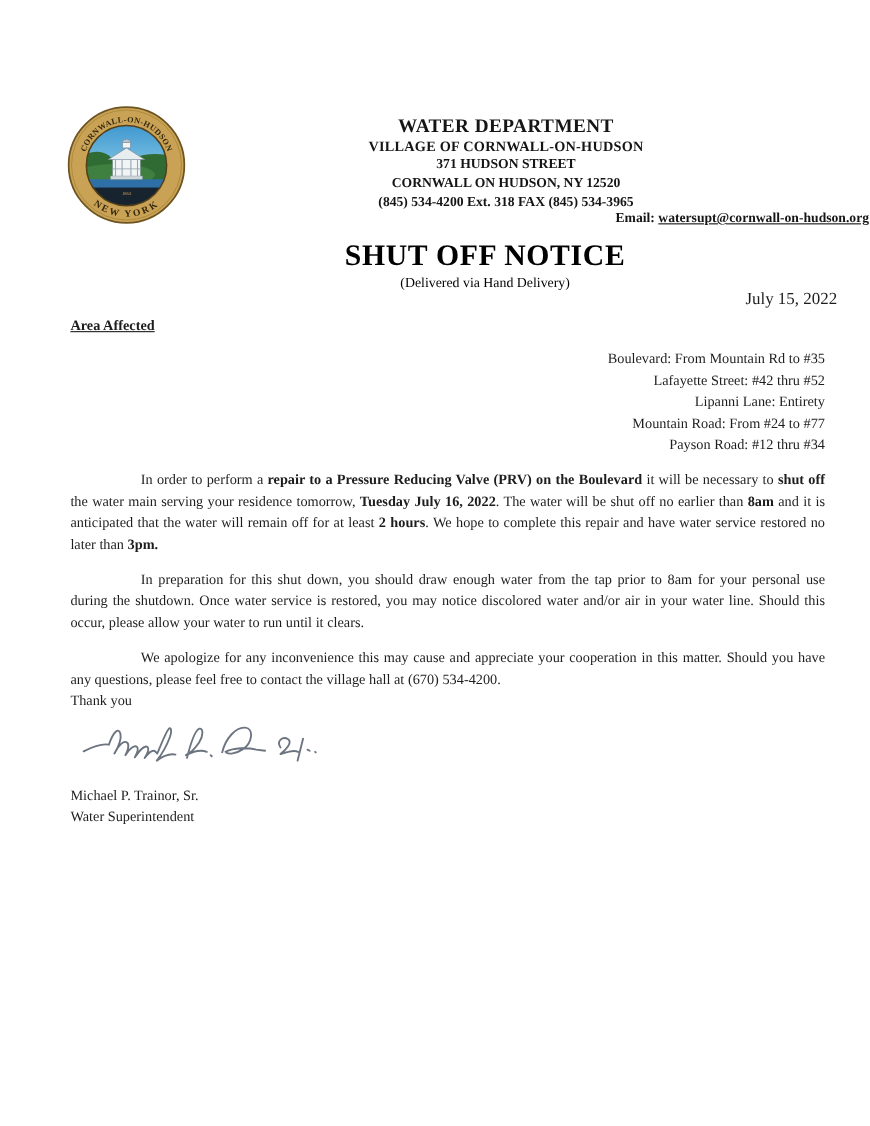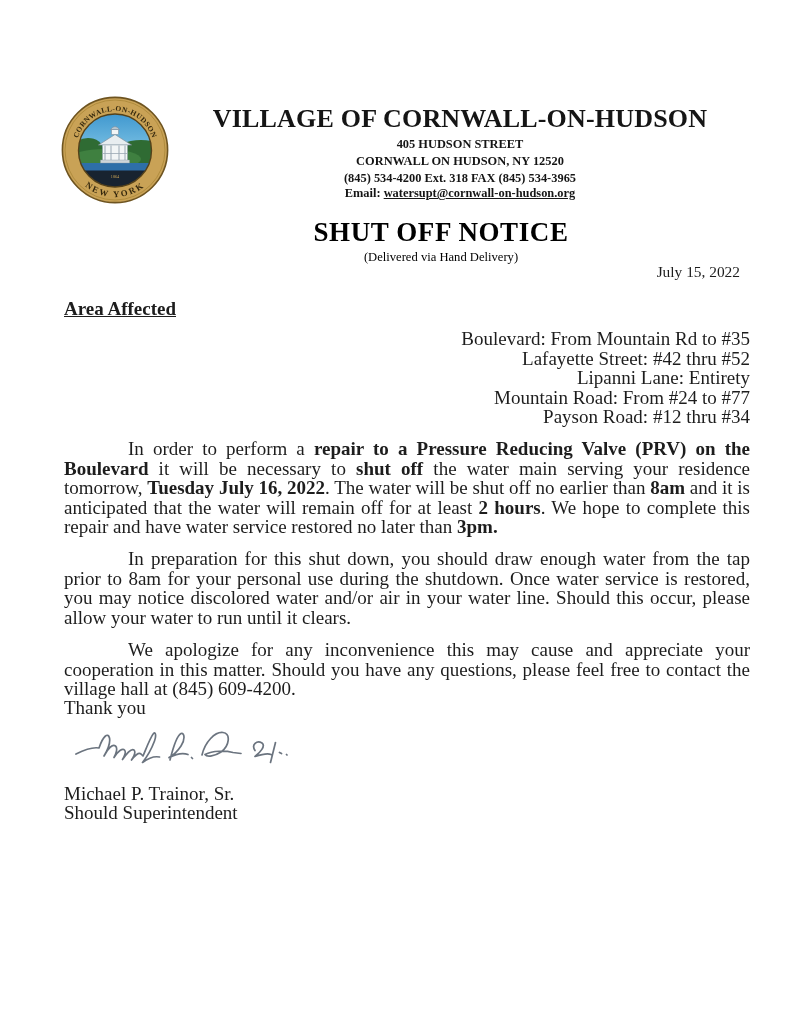--- a/index.html
+++ b/index.html
@@ -17,35 +17,35 @@
   
   .seal-wrap { position: absolute; left: 61px; top: 96px; width: 108px; height: 108px; }
   .seal-wrap svg { width: 100%; height: 100%; display: block; }
   .seal-arc-text { font-family: "Liberation Serif", serif; font-weight: bold; fill: #35280d; }
 
   .org-block {
     position: absolute; left: 130px; top: 104px; width: 660px;
     text-align: center; line-height: 1.18; color: #151515;
   }
   .org-dept { font-size: 17.5px; font-weight: bold; letter-spacing: .4px; }
-  .org-name { font-size: 26px; font-weight: bold; letter-spacing: .2px; }
+  .org-name { font-size: 13px; font-weight: bold; letter-spacing: .2px; }
   .org-addr { font-size: 12.4px; font-weight: bold; line-height: 1.22; margin-top: 2px; }
-  .org-email-line { font-size: 12.4px; font-weight: bold; line-height: 1.22; }
+  .org-email-line { font-size: 12.4px; font-weight: bold; line-height: 1.22; text-align: right; }
   .org-email { text-decoration: underline; }
 
   .title-block { position: absolute; left: 91px; top: 217px; width: 700px; text-align: center; color: #000; }
   .notice-title { font-size: 27px; font-weight: bold; letter-spacing: .6px; }
   .notice-sub { font-size: 12.6px; font-weight: normal; margin-top: 2px; }
 
-  .letter-date { position: absolute; top: 263px; right: 51px; font-size: 15.4px; }
+  .letter-date { position: absolute; top: 263px; right: 30px; font-size: 15.4px; }
 
   
   .letter-body {
-    position: absolute; top: 299px; left: 64px; width: 686px;
-    font-size: 19px; line-height: 19.4px;
+    position: absolute; top: 286px; left: 64px; width: 686px;
+    font-size: 13px; line-height: 19.4px;
   }
   .area-heading { font-weight: bold; text-decoration: underline; }
   .street-list { margin-top: 11px; text-align: right; }
   .salutation { margin-top: 12px; }
   .para { margin: 13px 0 0 0; text-align: justify; text-indent: 64px; }
   .closing { }
 
   .signature-wrap { margin: 6px 0 0 10px; height: 56px; }
   .signature-wrap svg { display: block; }
 
@@ -102,22 +102,23 @@
       <text class="seal-arc-text" font-size="7.4" letter-spacing="0.4">
         <textPath href="#arcTop" startOffset="50%" text-anchor="middle">CORNWALL-ON-HUDSON</textPath>
       </text>
       <text class="seal-arc-text" font-size="8.8" letter-spacing="2">
         <textPath href="#arcBot" startOffset="50%" text-anchor="middle">NEW YORK</textPath>
       </text>
     </svg>
   </div>
 
   <div class="org-block">
+    <div class="org-dept">WATER DEPARTMENT</div>
     <div class="org-name">VILLAGE OF CORNWALL-ON-HUDSON</div>
-    <div class="org-addr">405 HUDSON STREET</div>
+    <div class="org-addr">371 HUDSON STREET</div>
     <div class="org-addr">CORNWALL ON HUDSON, NY 12520</div>
     <div class="org-addr">(845) 534-4200 Ext. 318 FAX (845) 534-3965</div>
     <div class="org-email-line"><span>Email: </span><span class="org-email">watersupt@cornwall-on-hudson.org</span></div>
   </div>
 
   <div class="title-block">
     <div class="notice-title">SHUT OFF NOTICE</div>
     <div class="notice-sub">(Delivered via Hand Delivery)</div>
   </div>
 
@@ -130,35 +131,35 @@
         <div>Boulevard: From Mountain Rd to #35</div>
         <div>Lafayette Street: #42 thru #52</div>
         <div>Lipanni Lane: Entirety</div>
         <div>Mountain Road: From #24 to #77</div>
         <div>Payson Road: #12 thru #34</div>
       </div>
 
 
     <p class="para"><span>In order to perform a </span><b>repair to a Pressure Reducing Valve (PRV) on the Boulevard</b><span> it will be necessary to </span><b>shut off</b><span> the water main serving your residence tomorrow, </span><b>Tuesday July 16, 2022</b><span>.  The water will be shut off no earlier than </span><b>8am</b><span> and it is anticipated that the water will remain off for at least </span><b>2 hours</b><span>. We hope to complete this repair and have water service restored no later than </span><b>3pm.</b></p>
     <p class="para"><span>In preparation for this shut down, you should draw enough water from the tap prior to 8am for your personal use during the shutdown. Once water service is restored, you may notice discolored water and/or air in your water line. Should this occur, please allow your water to run until it clears.</span></p>
-    <p class="para"><span>We apologize for any inconvenience this may cause and appreciate your cooperation in this matter. Should you have any questions, please feel free to contact the village hall at (845) 609-4200.</span></p>
+    <p class="para"><span>We apologize for any inconvenience this may cause and appreciate your cooperation in this matter. Should you have any questions, please feel free to contact the village hall at (670) 534-4200.</span></p>
 
     <div class="closing">Thank you</div>
 
     <div class="signature-wrap">
       <svg width="235" height="56" viewBox="0 0 235 56">
         <g fill="none" stroke="#57616e" stroke-width="1.7" stroke-linecap="round" stroke-linejoin="round" opacity="0.88">
           <path d="M2 30 C12 25 20 23 25 24 C29 12 34 8 35.5 14 C36.5 19 33 27 30 32 C34 24 38.5 20 41.5 22 C44 24 42 30 40 33.5 C44 27 48.5 24 50.5 26 C52.5 28 50.5 32 48.5 35.5 C52.5 30 57 24 60 26 C62 28 59.5 33 57.5 36 C60.5 32 64.5 28 67 30 L69 32 C72 25 76.5 13 79.5 9.5 C81.5 7.5 82.5 11.5 80.5 17 C77.5 25 72.5 33.5 68.5 38.5 C74.5 34 80.5 32 85.5 33"></path>
           <path d="M96 36 C99 24 103 11.5 107 9.5 C111 8.5 111 16 107 22 C103 28 98 32 95 33.5 C101 30.5 109 28.5 114 30.5 M117.5 33.5 L118.5 34.5"></path>
           <path d="M128 31 C131 18 141 7.5 149 8.5 C157 9.5 155.5 22 147 28 C141 32 133 33.5 131 30.5 C139 26.5 151 26.5 159 28.5 L167 29.5"></path>
           <path d="M181 26.5 C177 20.5 183 16 188 19 C192 22 186 28.5 181 32.5 C187 30.5 193 28.5 197 30.5 M201.5 18.5 C199.5 26.5 197.5 34.5 196.5 38.5 M205.5 28.5 L207.5 29.5"></path>
           <path d="M212.5 30.5 L213 31"></path>
         </g>
       </svg>
     </div>
 
     <div class="signer">
       <div>Michael P. Trainor, Sr.</div>
-      <div>Should Superintendent</div>
+      <div>Water Superintendent</div>
     </div>
   </div>
 
 </div>
 
 </body></html>

